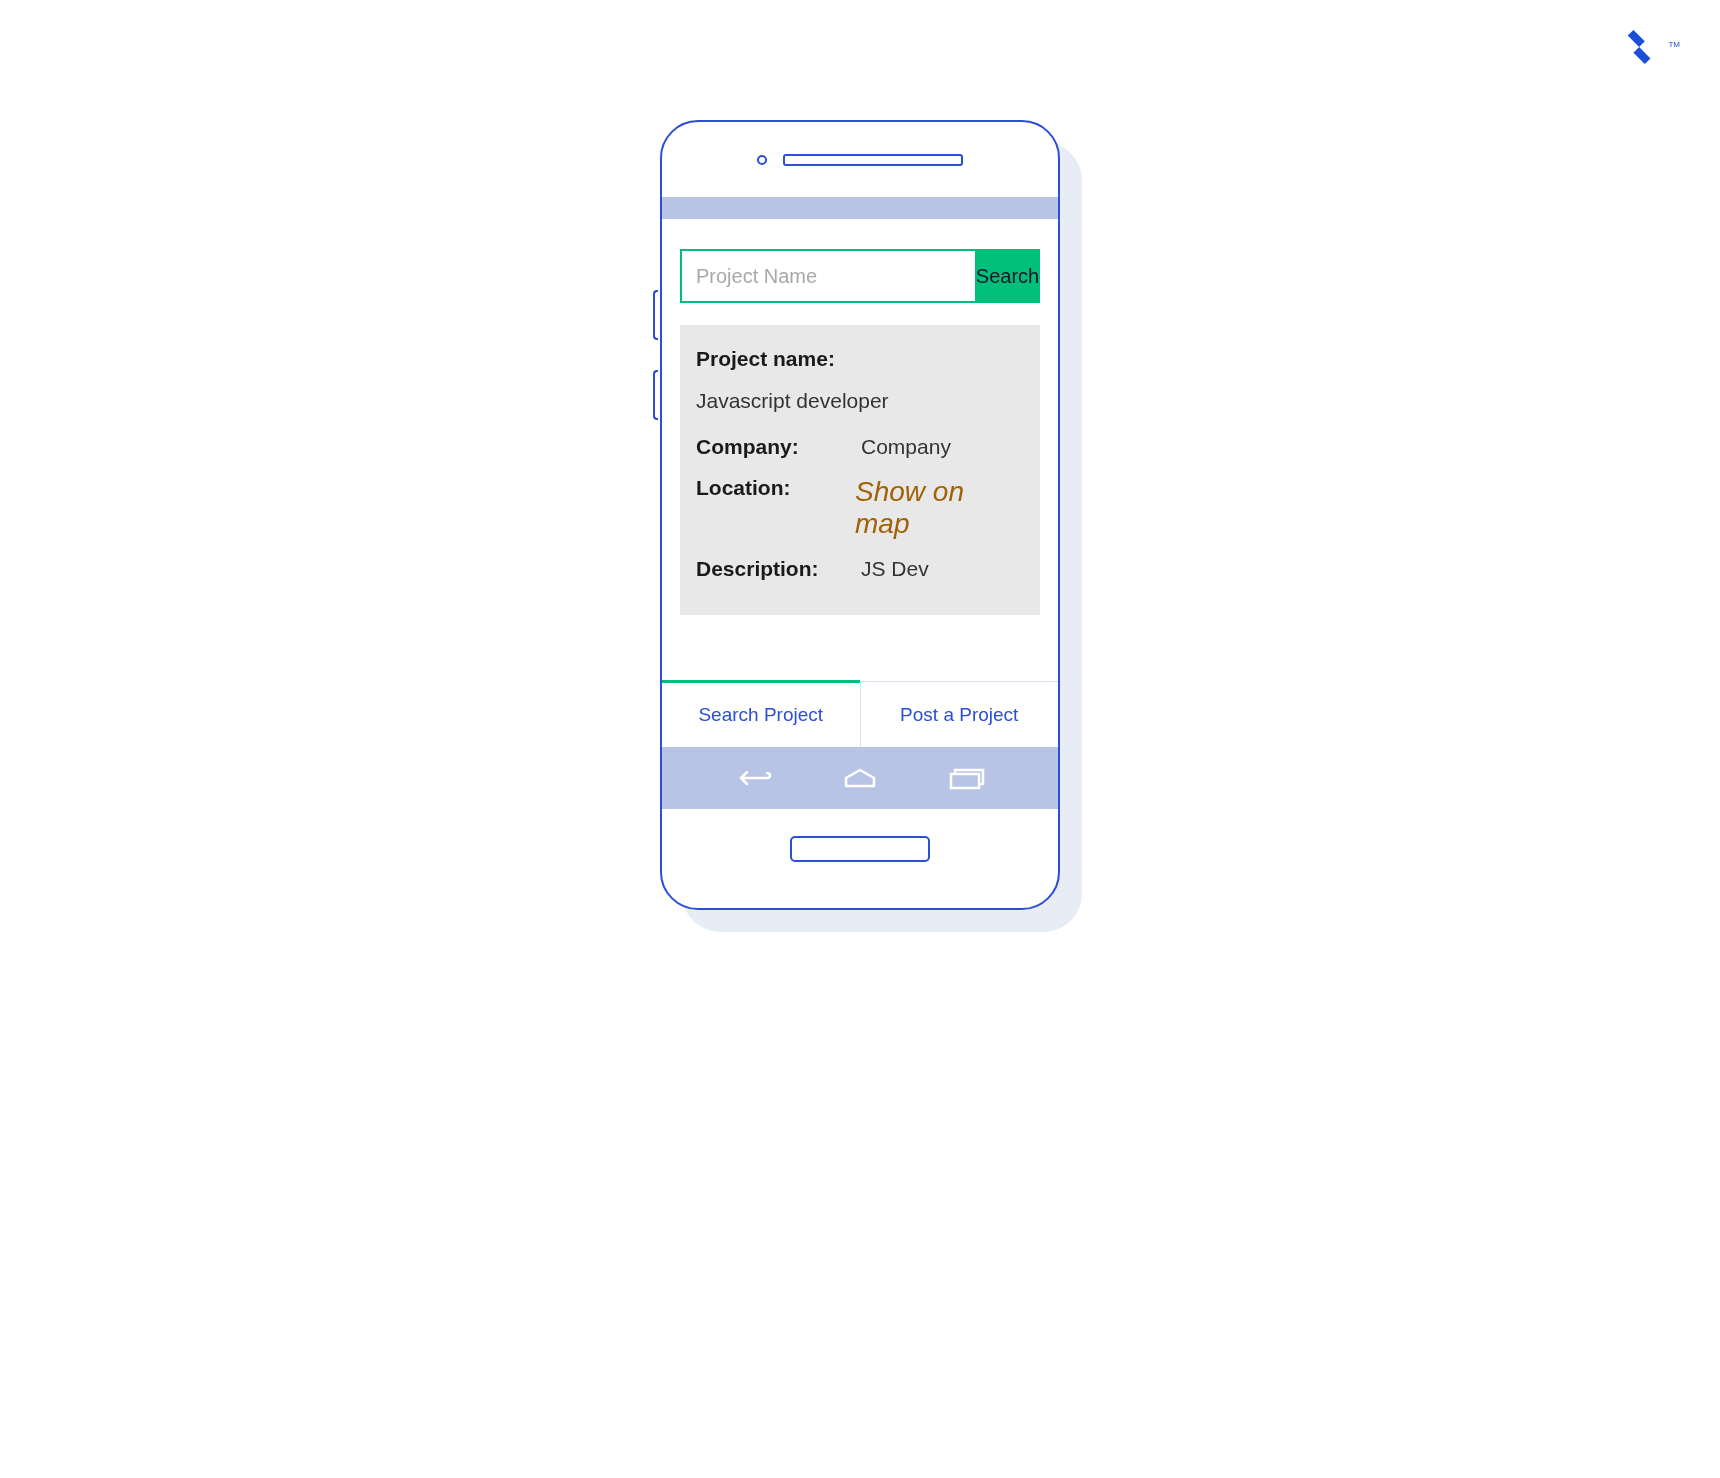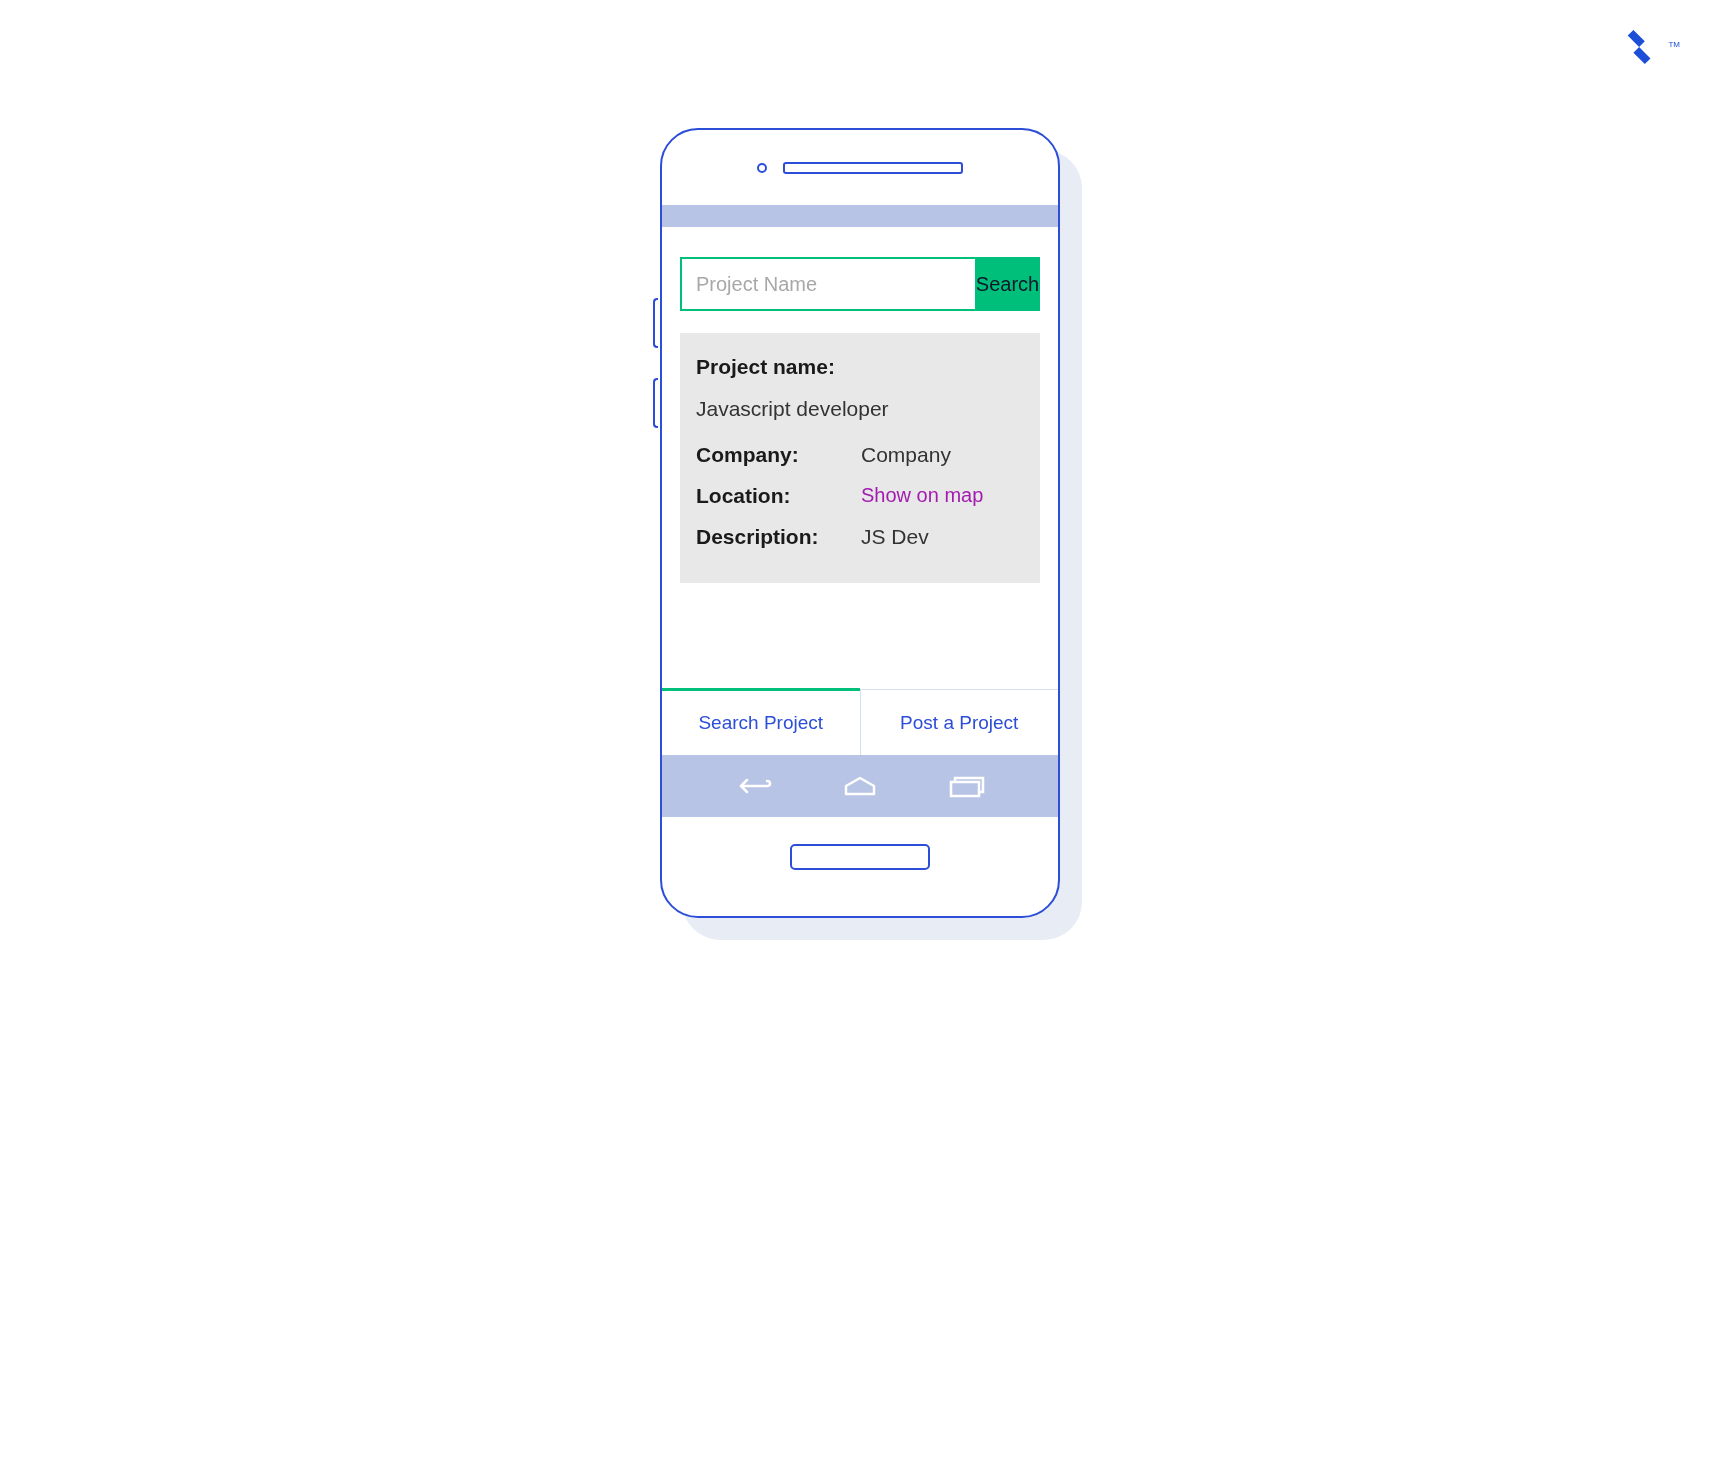--- a/index.html
+++ b/index.html
@@ -28,21 +28,21 @@
       position: absolute;
       top: 40px;
       right: 40px;
       font-size: 8px;
       color: #1c4ed8;
     }
     
     .phone-container {
       position: absolute;
       left: 50%;
-      top: 128px;
+      top: 120px;
       transform: translateX(-50%);
       width: 400px;
       height: 790px;
     }
     
     .phone-shadow {
       position: absolute;
       top: 22px;
       left: 22px;
       width: 400px;
@@ -172,23 +172,24 @@
       font-weight: 700;
       color: #1a1a1a;
     }
     
     .detail-value {
       font-size: 21px;
       color: #333;
     }
     
     .detail-link {
-      font-size: 20px;
-      color: #a21caf;
+      font-size: 28px;
+      color: #a16207;
       cursor: pointer;
+      font-style: italic;
     }
     
     .bottom-tabs {
       display: flex;
       height: 66px;
       border-top: 1px solid #d8dff0;
     }
     
     .tab {
       flex: 1;

